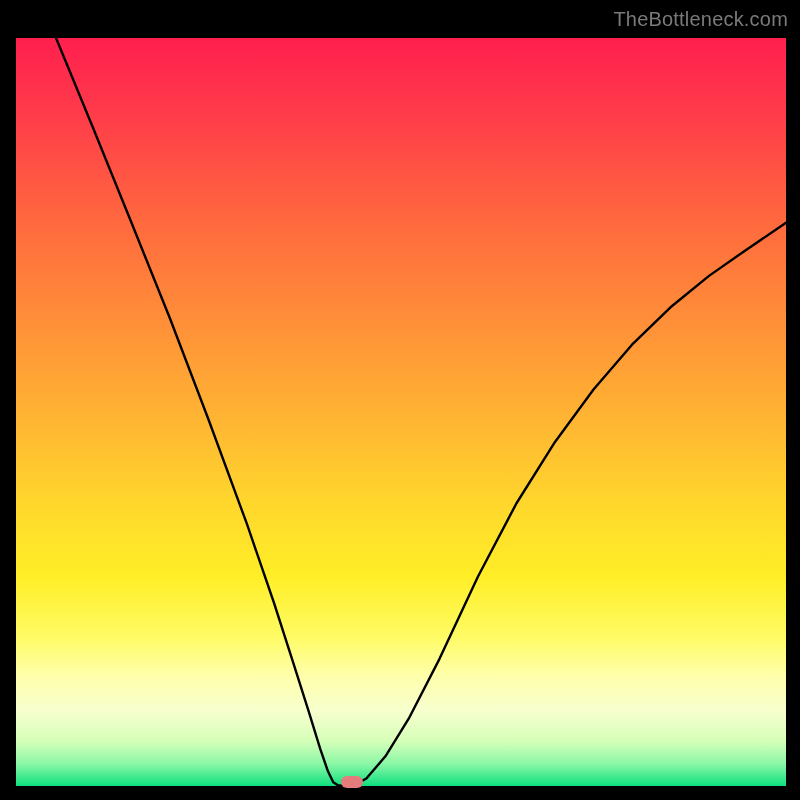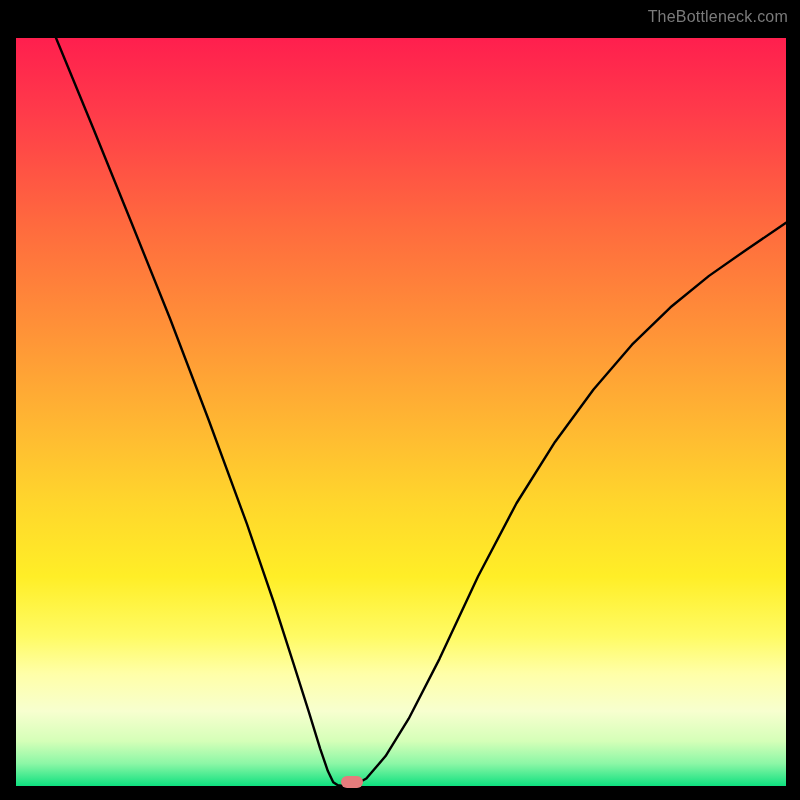--- a/index.html
+++ b/index.html
@@ -27,21 +27,21 @@
       #8cf7a6 97%,
       #0ee07f 100%
     );
   }
 
   .watermark {
     position: absolute;
     top: 8px;
     right: 12px;
     color: #7a7a7a;
-    font-size: 16px;
+    font-size: 20px;
     font-weight: 500;
     letter-spacing: 0.2px;
   }
 
   svg.plot {
     position: absolute;
     left: 0; top: 0;
     width: 100%; height: 100%;
   }
 

